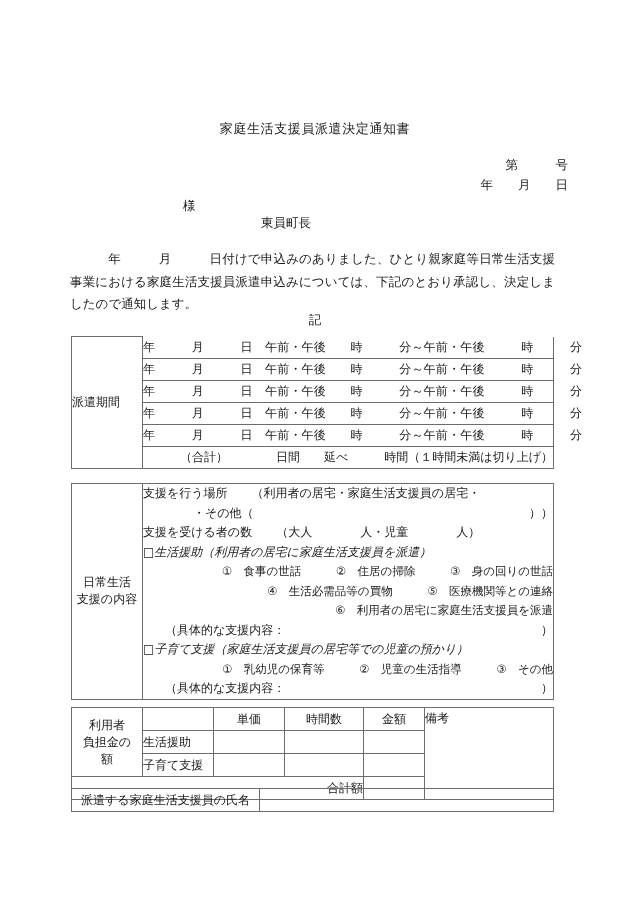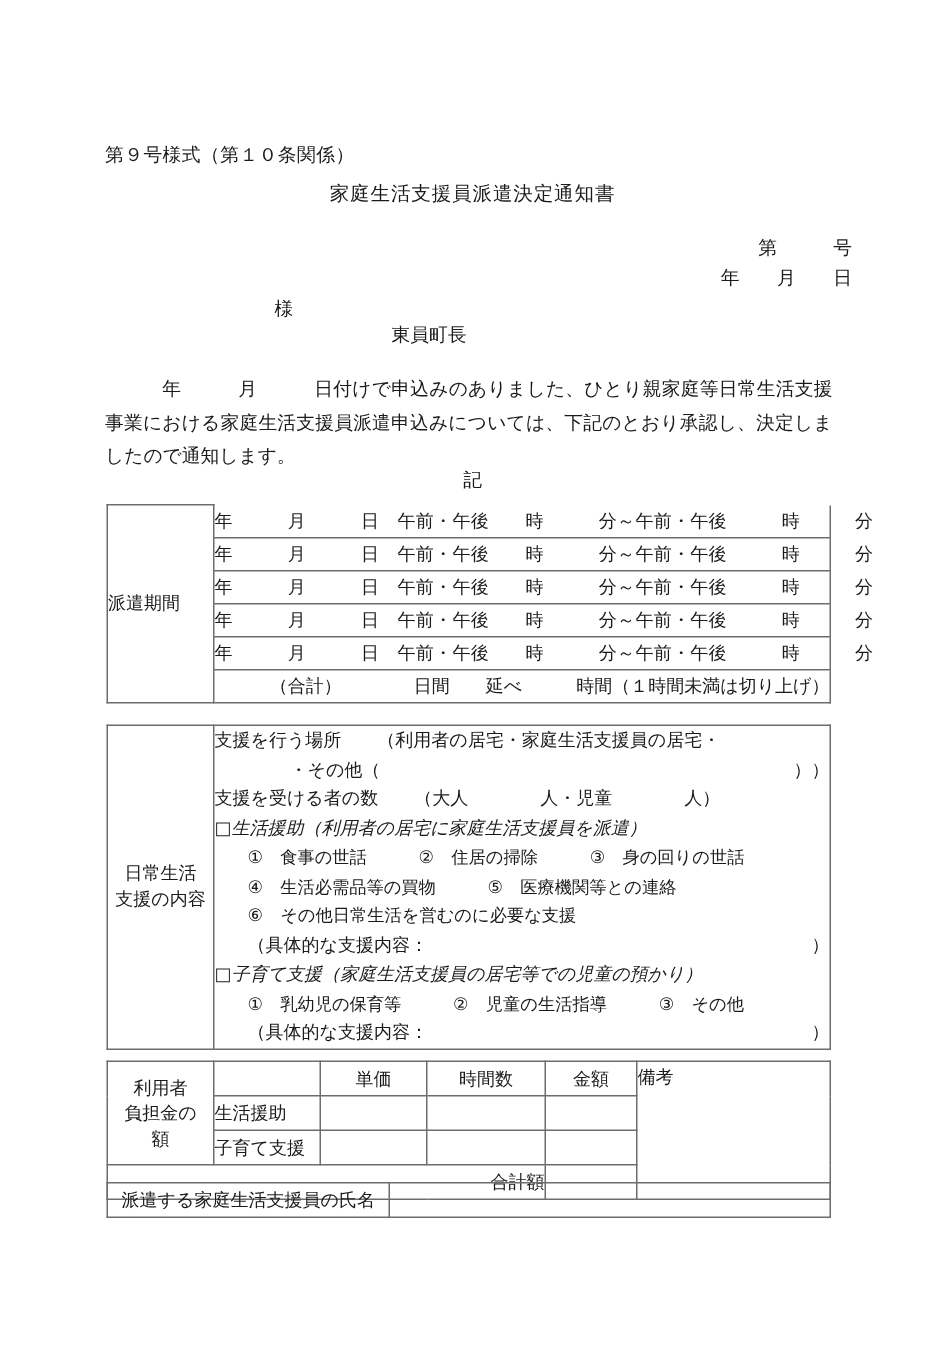--- a/index.html
+++ b/index.html
@@ -165,28 +165,27 @@
   .fee-note-head { display: block; padding-top: 2px; }
   .fee-total { text-align: right !important; padding-right: 8px; }
 
   
   #tbl-name { top: 788px; }
   #tbl-name td { height: 22px; font-size: 12px; }
   .name-label { width: 187px; text-align: center; }
   .name-value { text-align: left; }
 
   .chk { font-family: "DejaVu Sans", sans-serif; font-style: italic; }
-  .circnum { font-family: "DejaVu Sans", sans-serif; font-size: 11.5px; }
+  .circnum { font-family: "DejaVu Sans", sans-serif; font-size: 11.5px; text-align: right; }
 </style>
 </head>
 <body>
 
 <div class="page">
 
-  <div class="form-no">第９号様式（第１０条関係）</div>
 
   <div class="doc-title">家庭生活支援員派遣決定通知書</div>
 
   <div class="meta-block">
     <div class="meta-line">第　　　号</div>
     <div class="meta-line">年　　月　　日</div>
   </div>
 
   <div class="addressee">様</div>
   <div class="issuer">東員町長</div>
@@ -239,21 +238,21 @@
       <td class="content-body">
 
         <span class="cl">支援を行う場所　　（利用者の居宅・家庭生活支援員の居宅・</span>
         <span class="cl ind2"><span>・その他（</span><span class="paren-end">））</span></span>
 
         <span class="cl">支援を受ける者の数　　（大人　　　　人・児童　　　　人）</span>
 
         <span class="cl chk">□生活援助（利用者の居宅に家庭生活支援員を派遣）</span>
         <span class="cl ind1 circnum">①　食事の世話　　　②　住居の掃除　　　③　身の回りの世話</span>
         <span class="cl ind1 circnum">④　生活必需品等の買物　　　⑤　医療機関等との連絡</span>
-        <span class="cl ind1 circnum">⑥　その他日常生活を営むのに必要な支援</span>
+        <span class="cl ind1 circnum">⑥　利用者の居宅に家庭生活支援員を派遣</span>
         <span class="cl ind1"><span>（具体的な支援内容：</span><span class="paren-end">）</span></span>
 
         <span class="cl chk">□子育て支援（家庭生活支援員の居宅等での児童の預かり）</span>
         <span class="cl ind1 circnum">①　乳幼児の保育等　　　②　児童の生活指導　　　③　その他</span>
         <span class="cl ind1"><span>（具体的な支援内容：</span><span class="paren-end">）</span></span>
 
       </td>
     </tr>
   </tbody>
     </table>

